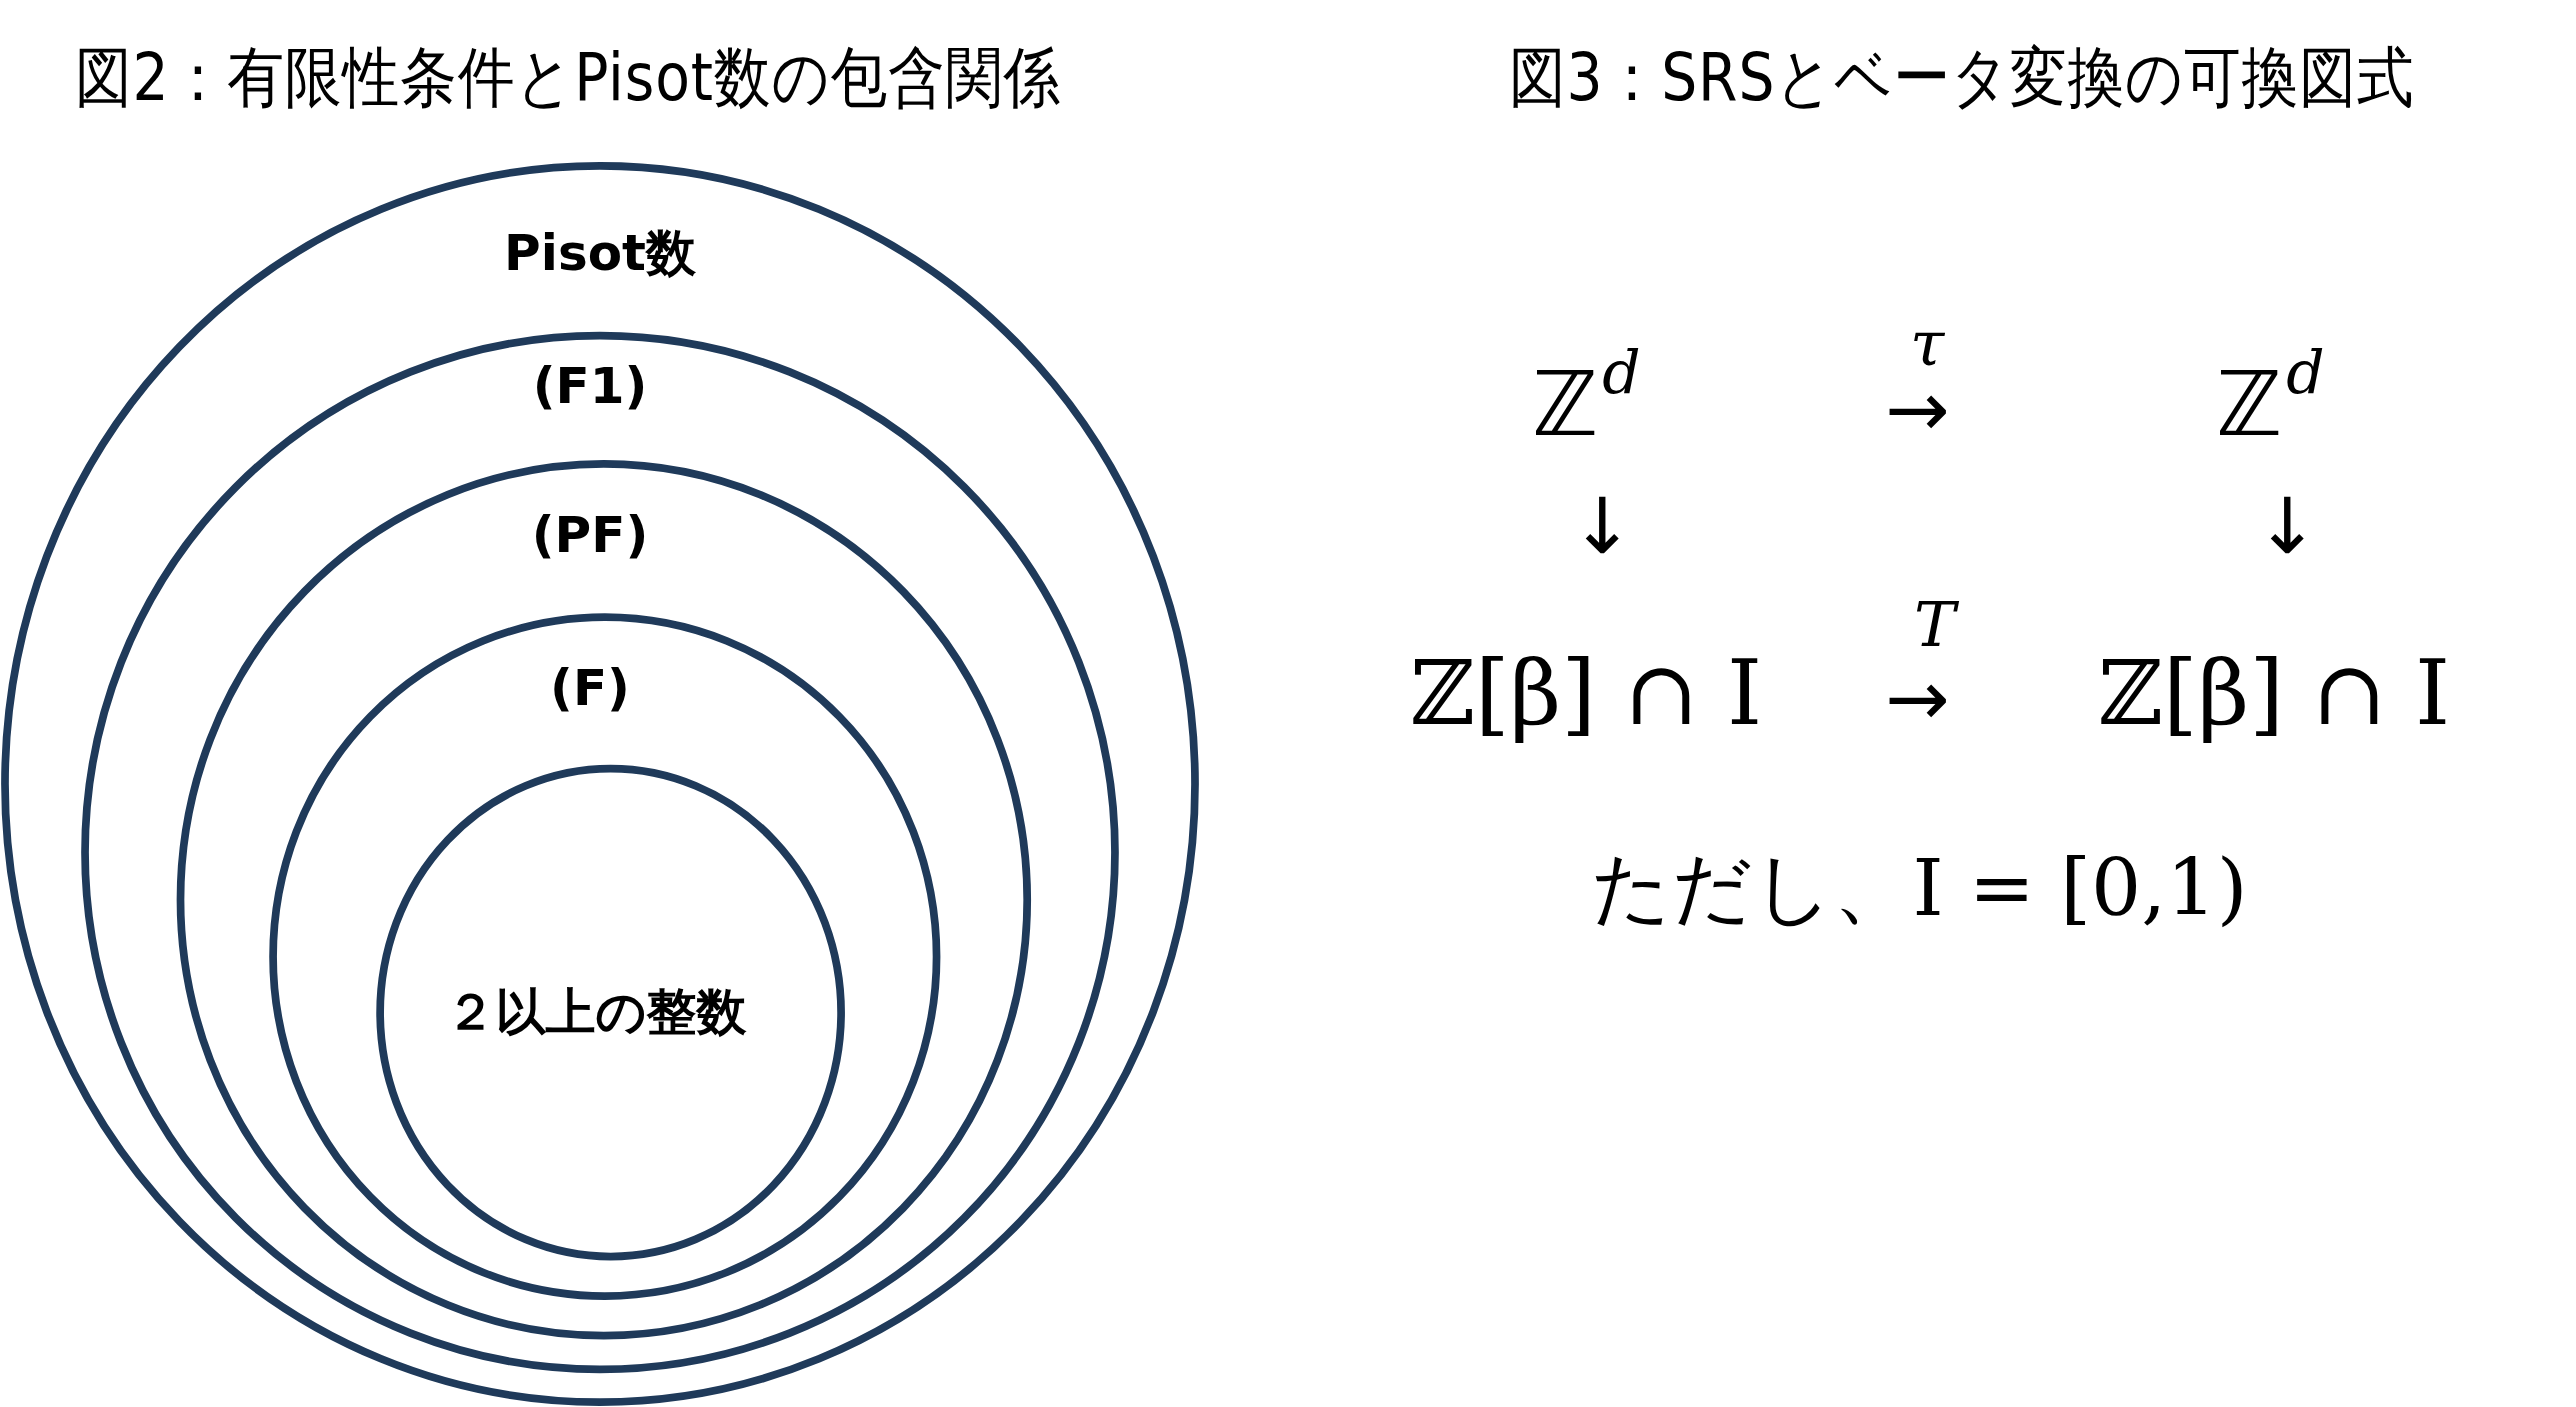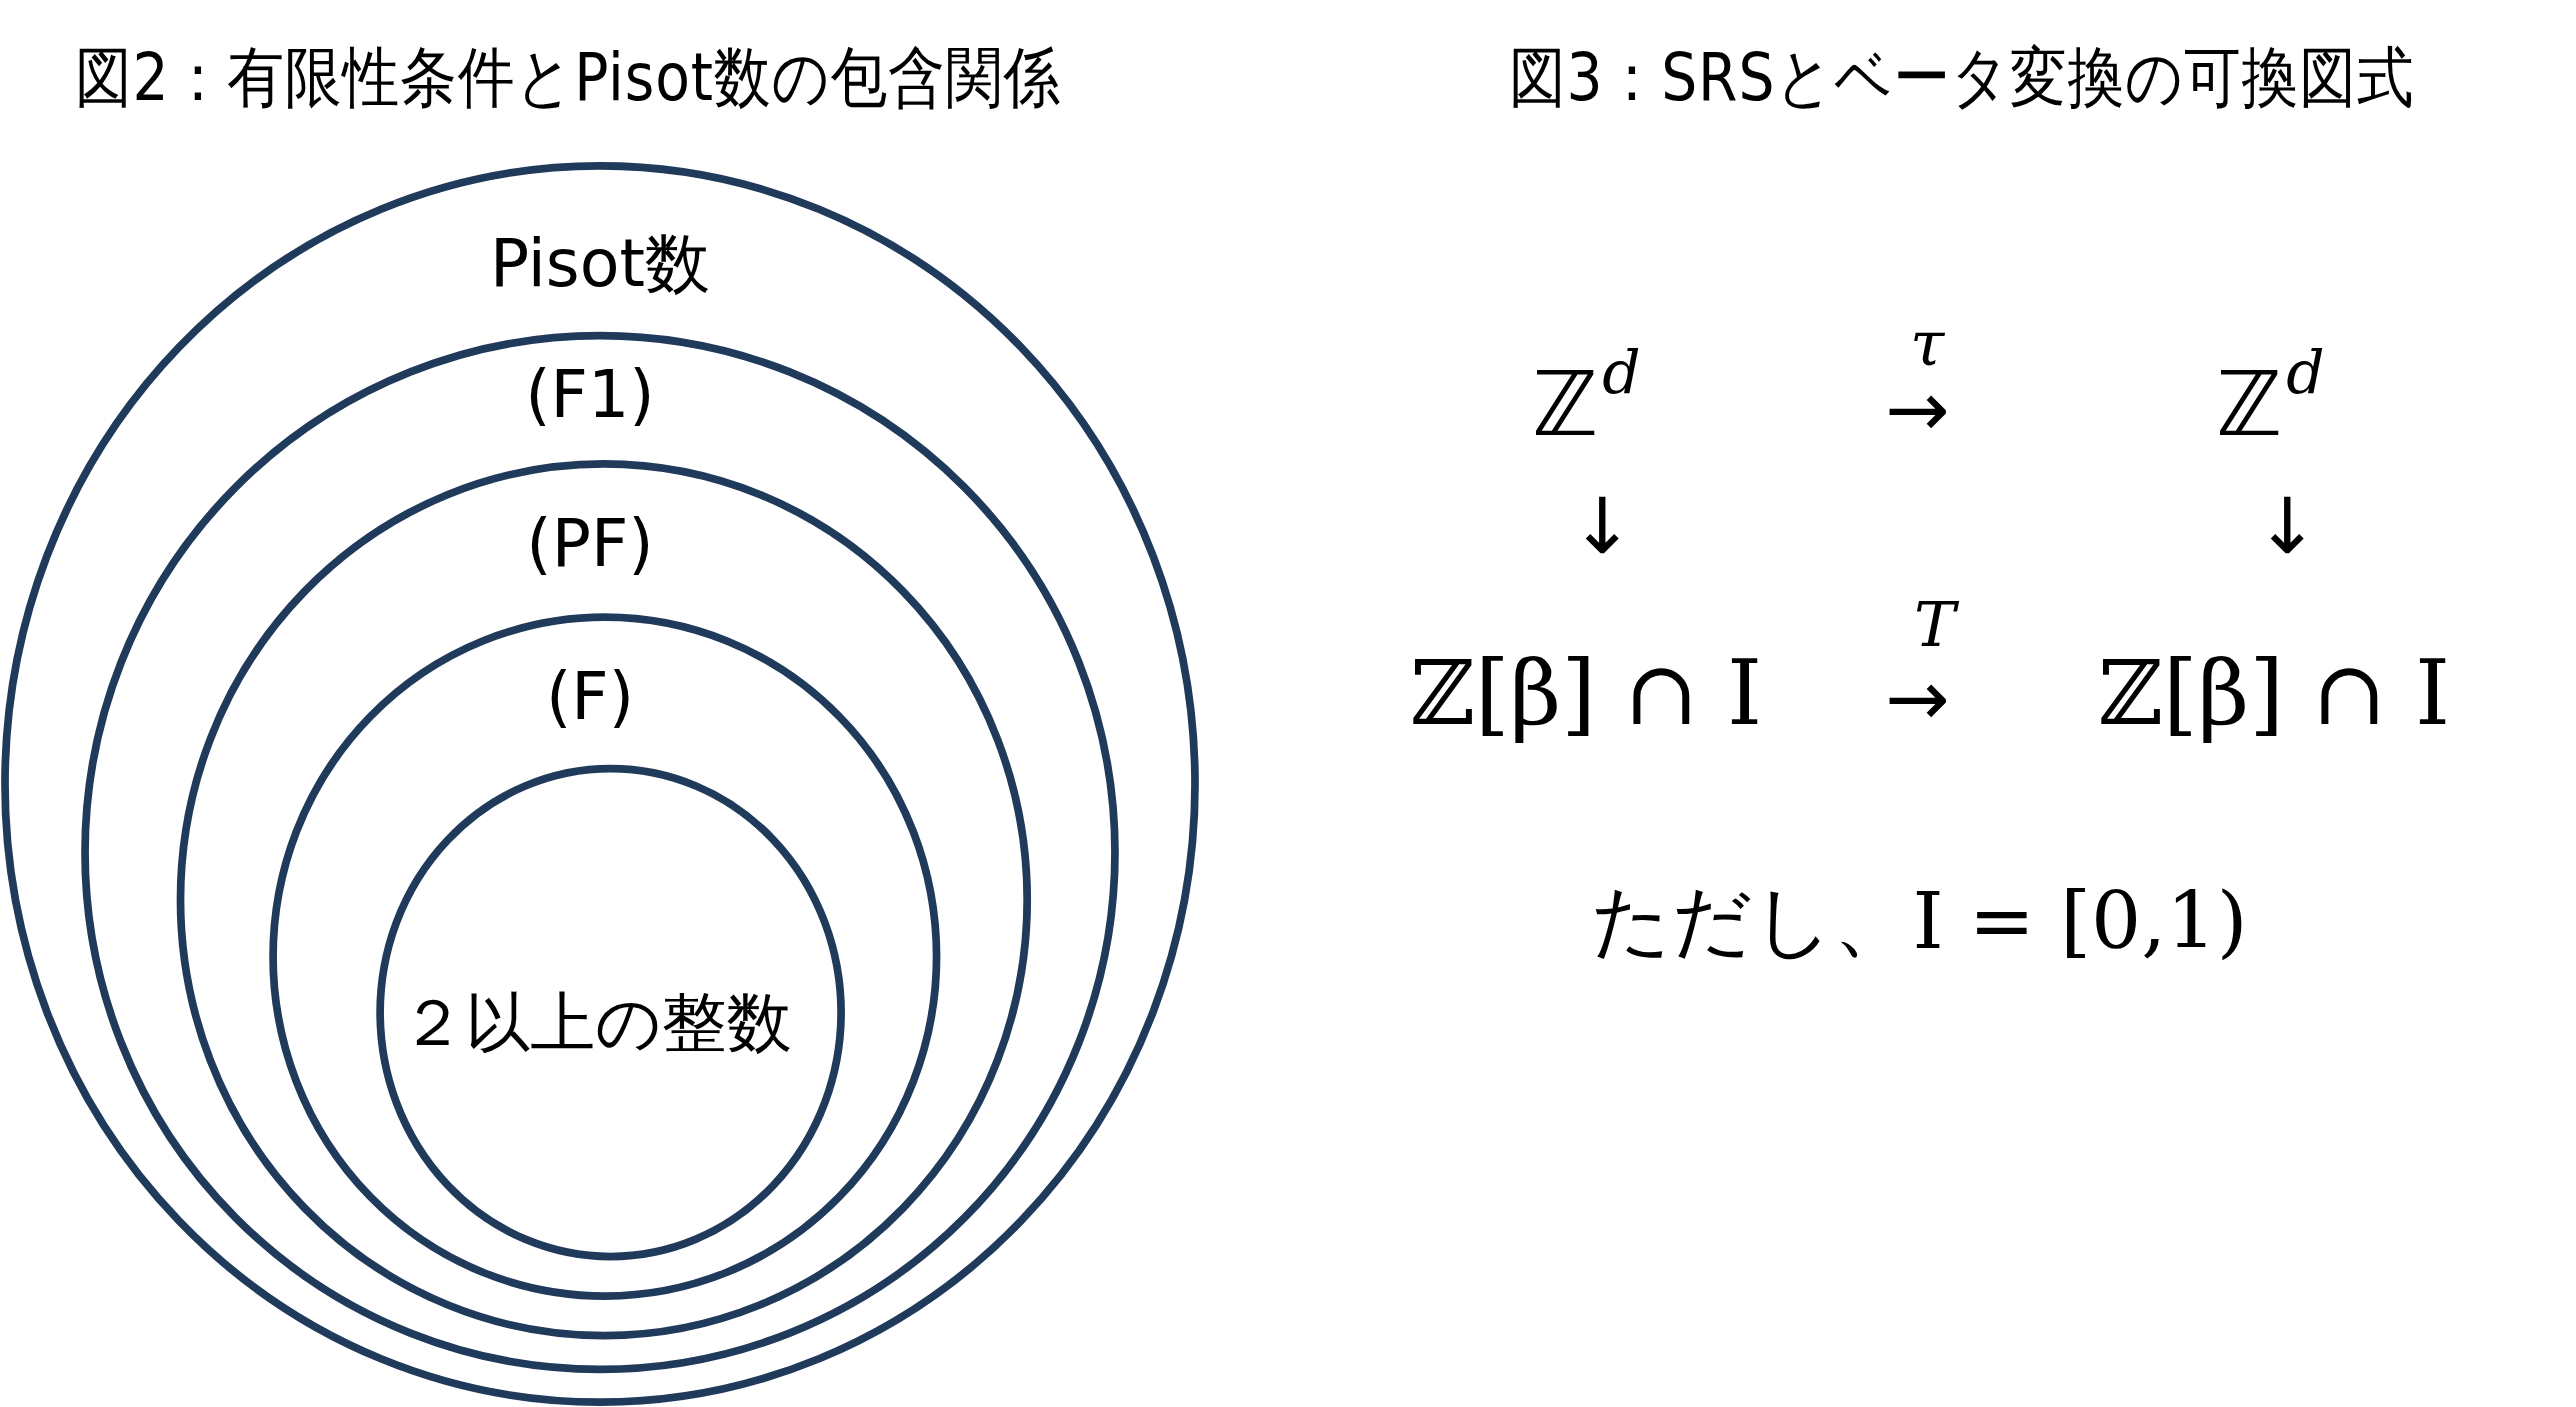--- a/index.html
+++ b/index.html
@@ -3,21 +3,21 @@
 <meta charset="utf-8">
 <style>
   html, body { margin: 0; padding: 0; background: #ffffff; }
   body { width: 2576px; height: 1407px; position: relative; overflow: hidden;
          font-family: "DejaVu Sans", sans-serif; color: #000; }
   .title { position: absolute; top: 33px; font-size: 66px; white-space: nowrap;
            font-family: "DejaVu Sans", sans-serif; letter-spacing: 1px; transform: scaleX(0.86); transform-origin: left top; }
   #fig2-title { left: 75px; }
   #fig3-title { left: 1509px; }
   svg.venn { position: absolute; left: 0; top: 0; }
-  .venn-label { position: absolute; font-weight: normal; font-size: 65px; white-space: nowrap;
+  .venn-label { position: absolute; font-weight: bold; font-size: 50px; white-space: nowrap;
                 transform: translateX(-50%); font-family: "DejaVu Sans", sans-serif; }
   .math { position: absolute; font-family: "DejaVu Serif", serif; white-space: nowrap; }
   .bb { font-family: "DejaVu Sans", sans-serif; font-weight: normal; }
   .sup { font-size: 60px; font-style: italic; position: relative; top: -42px; margin-left: 3.9px; }
   .big { font-size: 89px; text-align: center; }
   .arrow { font-size: 77px; font-family: "DejaVu Sans", sans-serif; }
   .label-small { font-size: 62px; font-style: italic; font-family: "DejaVu Serif", serif; }
   .note { font-size: 79px; font-family: "DejaVu Serif", serif; }
 </style>
 </head>
@@ -52,14 +52,14 @@
 </div>
 
 <div class="math arrow" style="left:1570px; top:482px;">↓</div>
 <div class="math arrow" style="left:2255px; top:482px;">↓</div>
 
 <div class="math label-small" style="left:1914px; top:588px;">T</div>
 <div class="math big" style="left:1410px; top:641px;">ℤ[β] ∩ I</div>
 <div class="math arrow" style="left:1885px; top:654px;">→</div>
 <div class="math big" style="left:2098px; top:641px;">ℤ[β] ∩ I</div>
 
-<div class="math note" style="left:1591px; top:869px;">ただし、I = [0,1)</div>
+<div class="math note" style="left:1591px; top:836px;">ただし、I = [0,1)</div>
 
 
 </body></html>

